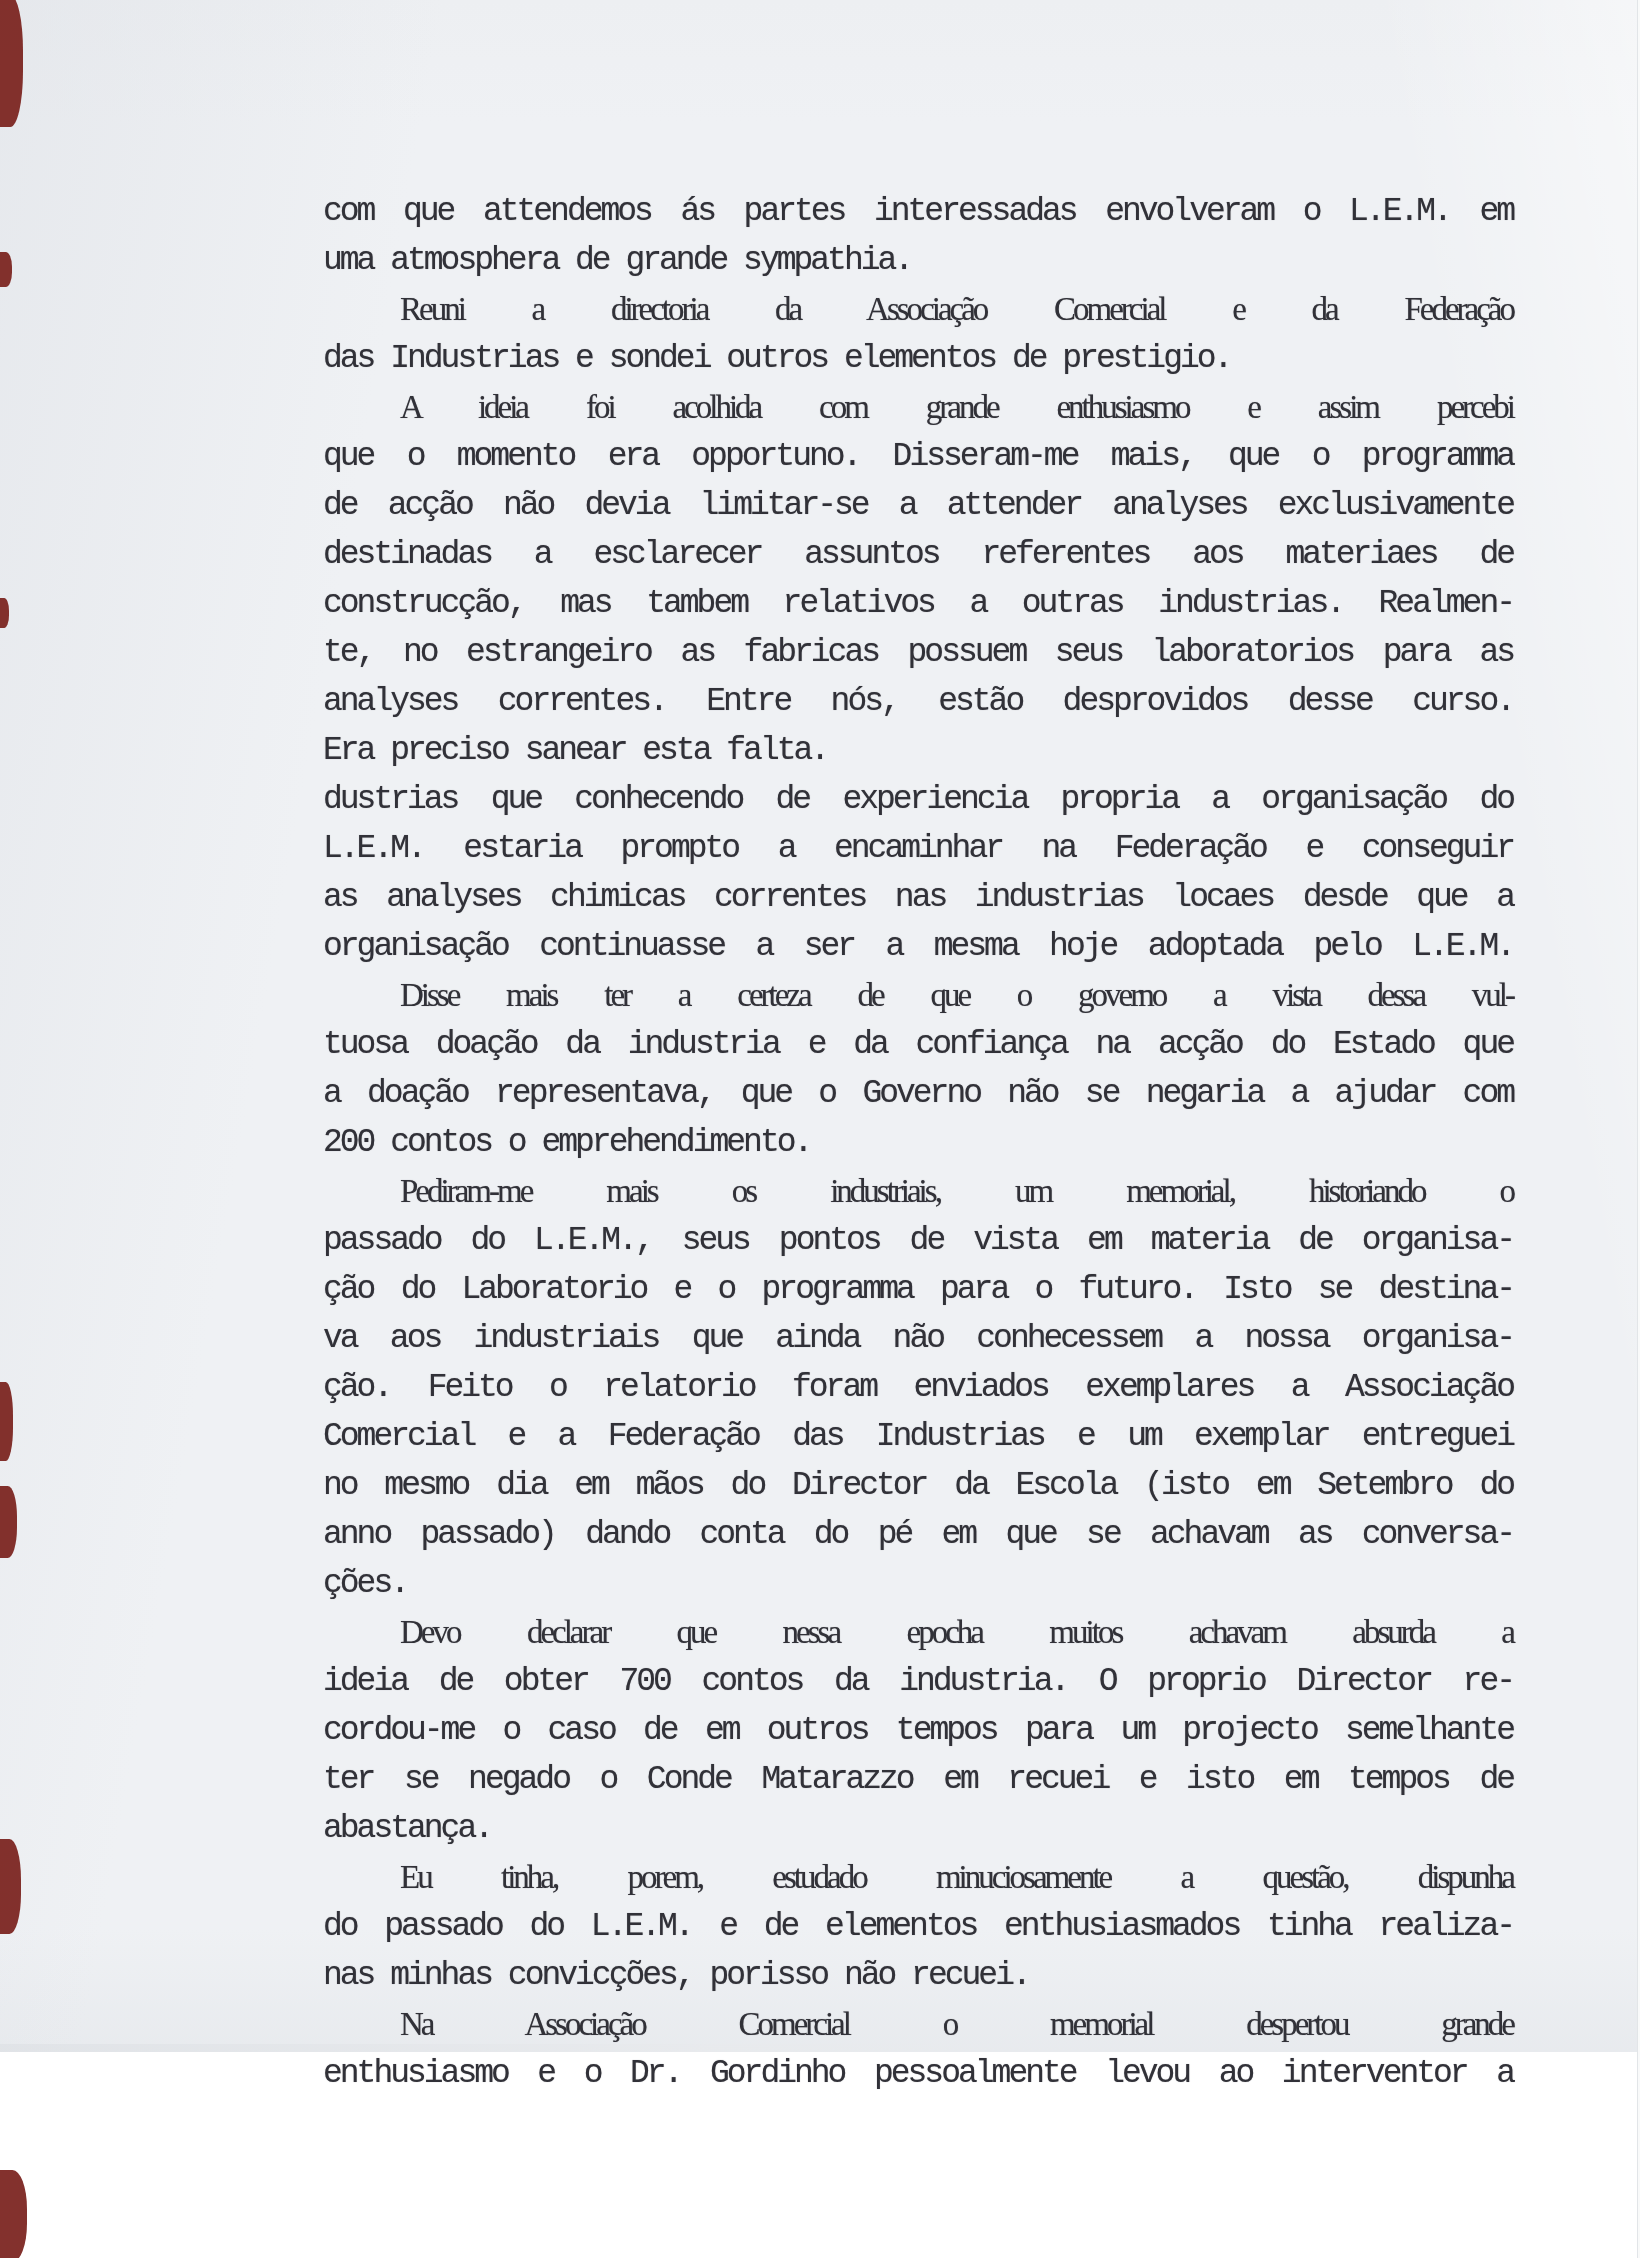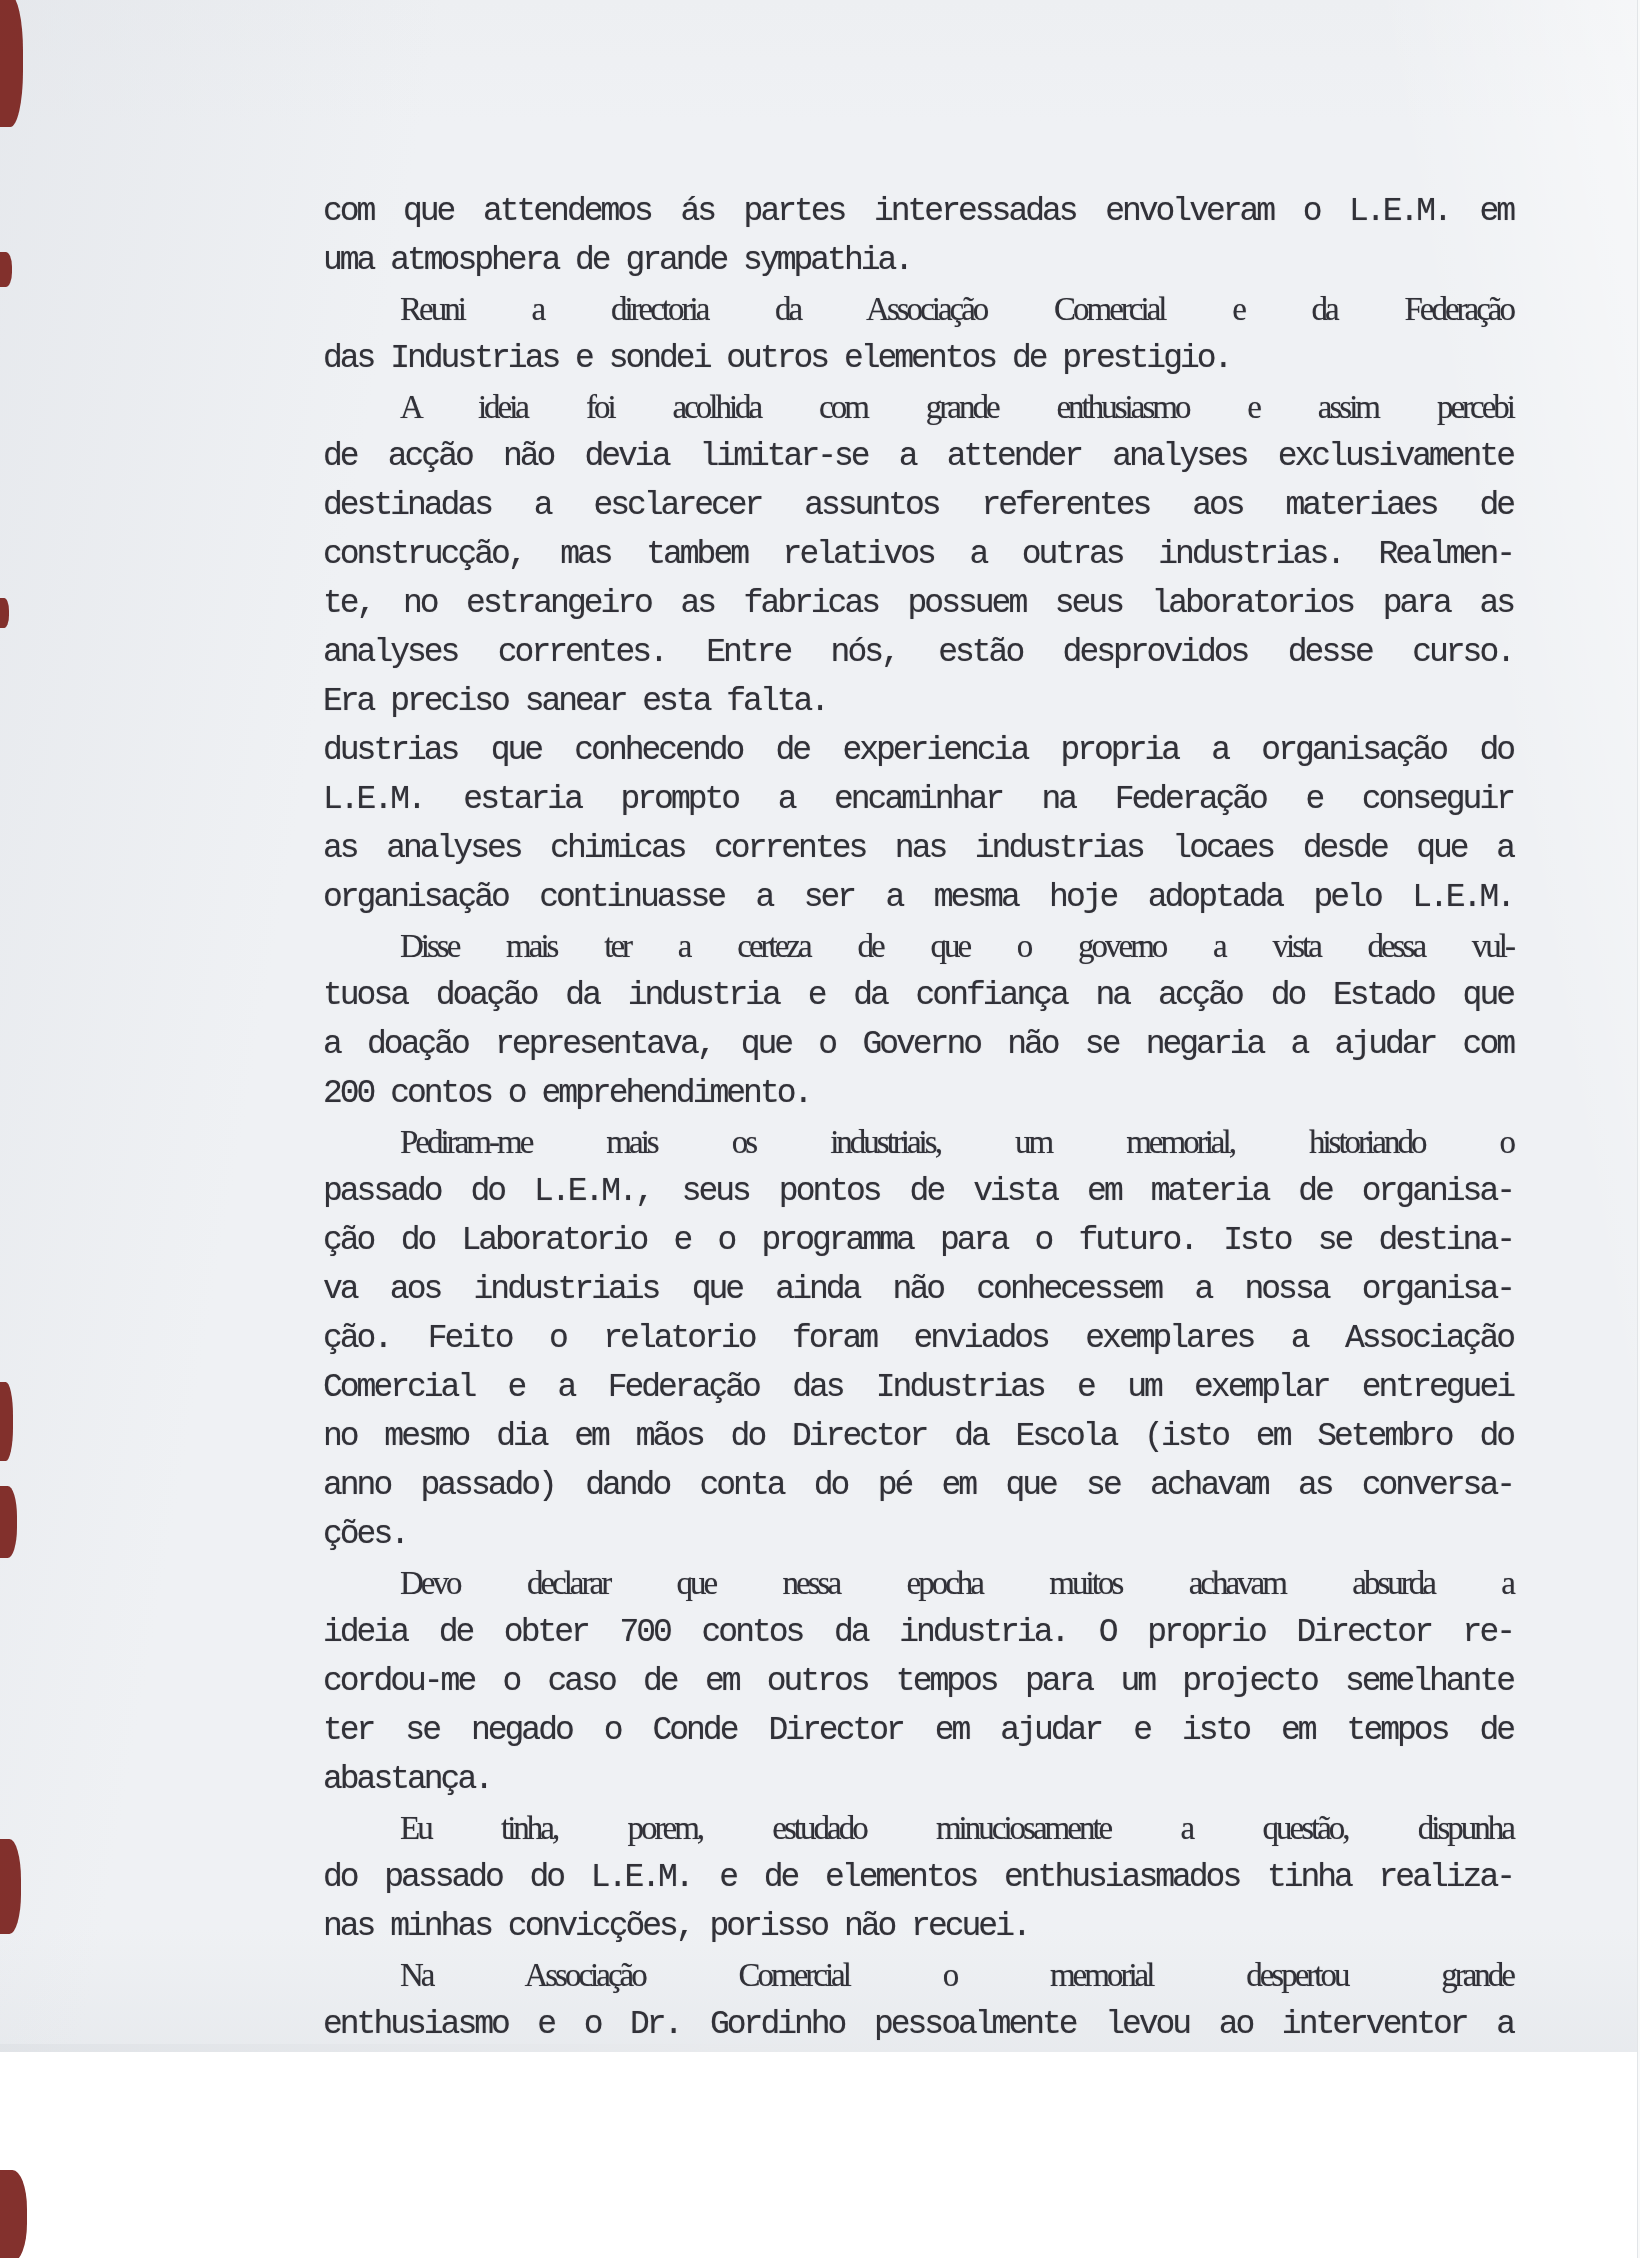--- a/index.html
+++ b/index.html
@@ -61,20 +61,21 @@
 
 <div id="page" style="background: rgb(239, 241, 244);">
   <div id="right-edge-strip"></div>
   <div id="bottom-edge-shadow"></div>
   <div id="text-block" style="color: rgb(49, 49, 56);">
       <div class="line justify">com que attendemos ás partes interessadas envolveram o L.E.M. em</div>
       <div class="line">uma atmosphera de grande sympathia.</div>
       <div class="line indent justify">Reuni a directoria da Associação Comercial e da Federação</div>
       <div class="line">das Industrias e sondei outros elementos de prestigio.</div>
       <div class="line indent justify">A ideia foi acolhida com grande enthusiasmo e assim percebi</div>
+      <div class="line justify">que o momento era opportuno. Disseram-me mais, que o programma</div>
       <div class="line justify">de acção não devia limitar-se a attender analyses exclusivamente</div>
       <div class="line justify">destinadas a esclarecer assuntos referentes aos materiaes de</div>
       <div class="line justify">construcção, mas tambem relativos a outras industrias. Realmen-</div>
       <div class="line justify">te, no estrangeiro as fabricas possuem seus laboratorios para as</div>
       <div class="line justify">analyses correntes. Entre nós, estão desprovidos desse curso.</div>
       <div class="line">Era preciso sanear esta falta.</div>
       <div class="line justify">dustrias que conhecendo de experiencia propria a organisação do</div>
       <div class="line justify">L.E.M. estaria prompto a encaminhar na Federação e conseguir</div>
       <div class="line justify">as analyses chimicas correntes nas industrias locaes desde que a</div>
       <div class="line justify">organisação continuasse a ser a mesma hoje adoptada pelo L.E.M.</div>
@@ -87,21 +88,21 @@
       <div class="line justify">ção do Laboratorio e o programma para o futuro. Isto se destina-</div>
       <div class="line justify">va aos industriais que ainda não conhecessem a nossa organisa-</div>
       <div class="line justify">ção. Feito o relatorio foram enviados exemplares a Associação</div>
       <div class="line justify">Comercial e a Federação das Industrias e um exemplar entreguei</div>
       <div class="line justify">no mesmo dia em mãos do Director da Escola (isto em Setembro do</div>
       <div class="line justify">anno passado) dando conta do pé em que se achavam as conversa-</div>
       <div class="line">ções.</div>
       <div class="line indent justify">Devo declarar que nessa epocha muitos achavam absurda a</div>
       <div class="line justify">ideia de obter 700 contos da industria. O proprio Director re-</div>
       <div class="line justify">cordou-me o caso de em outros tempos para um projecto semelhante</div>
-      <div class="line justify">ter se negado o Conde Director em ajudar e isto em tempos de</div>
+      <div class="line justify">ter se negado o Conde Matarazzo em recuei e isto em tempos de</div>
       <div class="line">abastança.</div>
       <div class="line indent justify">Eu tinha, porem, estudado minuciosamente a questão, dispunha</div>
       <div class="line justify">do passado do L.E.M. e de elementos enthusiasmados tinha realiza-</div>
       <div class="line">nas minhas convicções, porisso não recuei.</div>
       <div class="line indent justify">Na Associação Comercial o memorial despertou grande</div>
       <div class="line justify">enthusiasmo e o Dr. Gordinho pessoalmente levou ao interventor a</div>
     </div>
 <div class="edge-mark" style="top: -5.3px; height: 132px; width: 23px; background: rgb(122, 33, 29);"></div>
     <div class="edge-mark" style="top: 252px; height: 35px; width: 11.5px; background: rgb(122, 33, 29);"></div>
     <div class="edge-mark" style="top: 598px; height: 30px; width: 8.8px; background: rgb(122, 33, 29);"></div>

